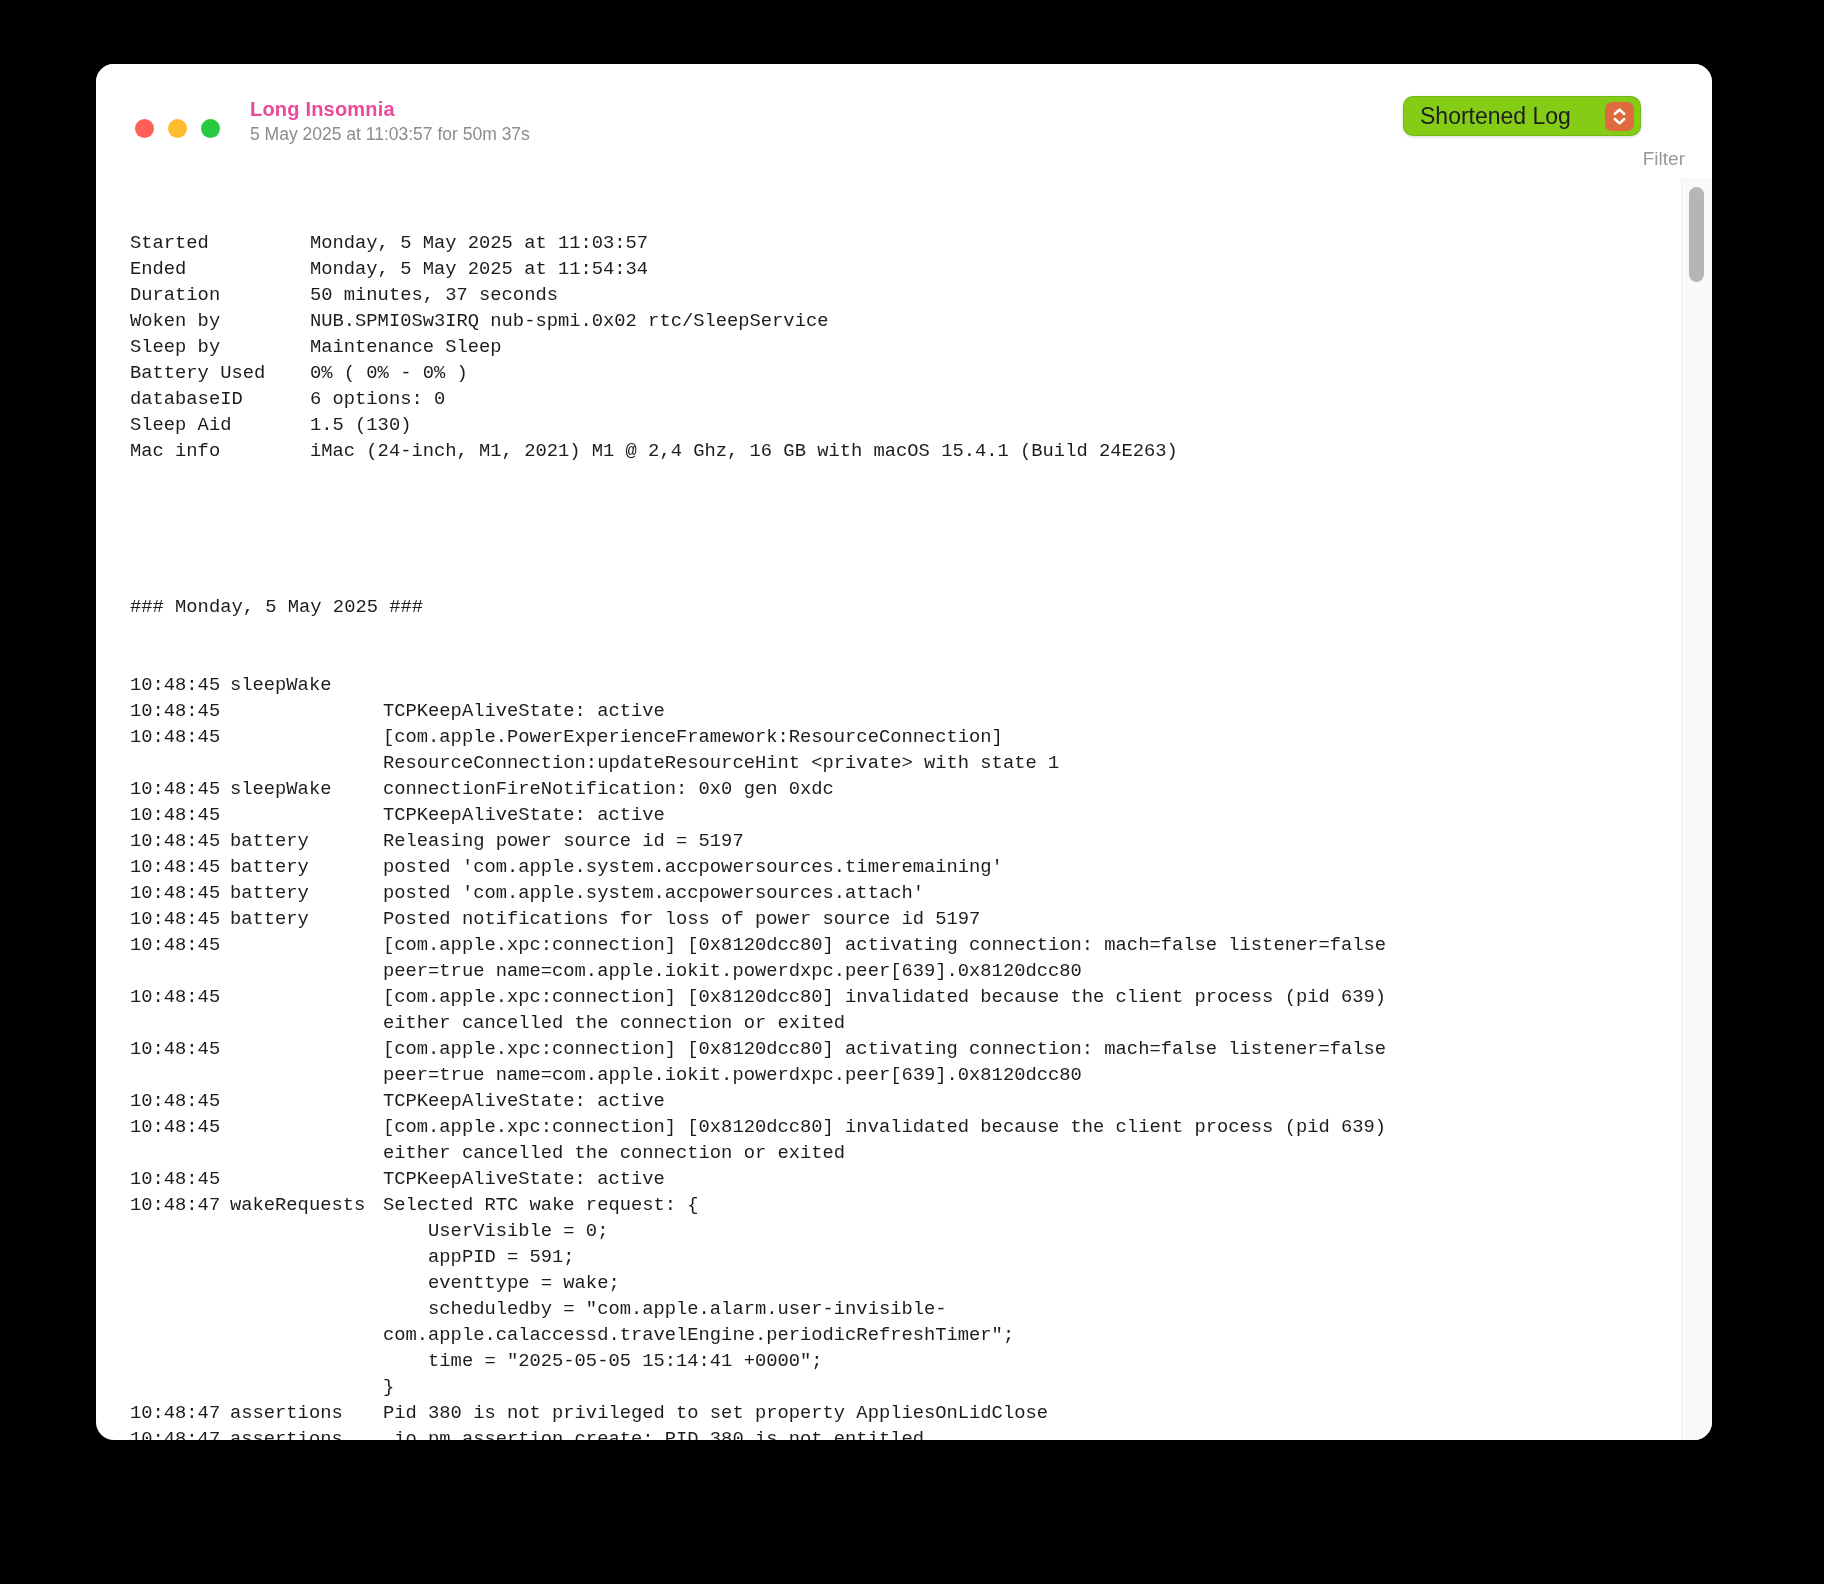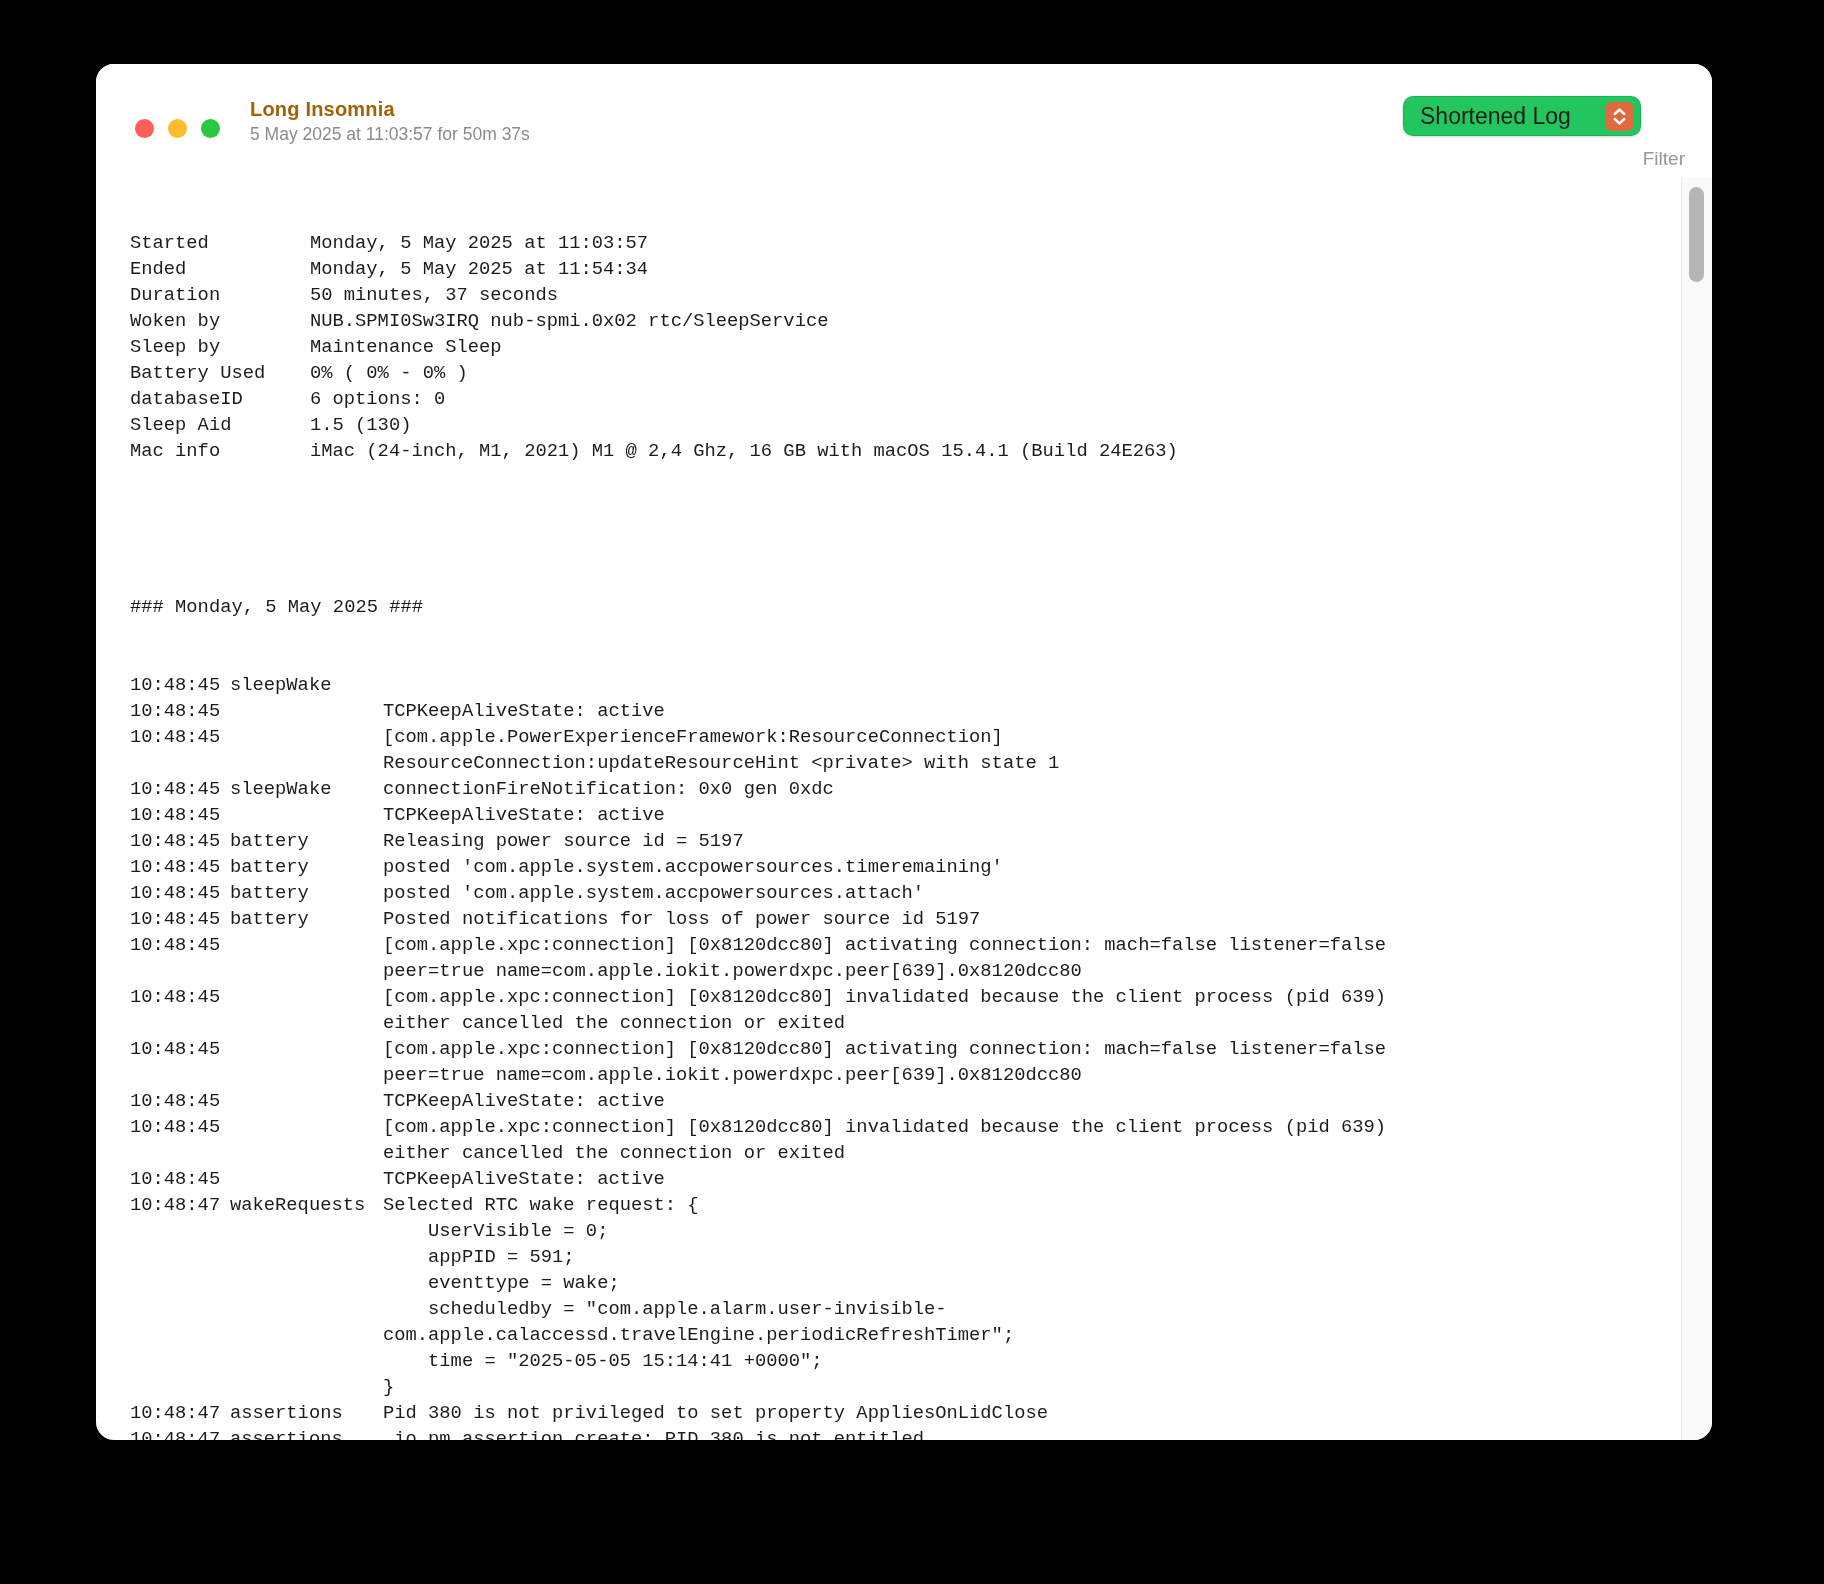--- a/index.html
+++ b/index.html
@@ -9,25 +9,25 @@
   }
   .window{
     position:absolute;left:96px;top:64px;width:1616px;height:1376px;
     background:#fff;border-radius:18px;overflow:hidden;
   }
   
   .titlebar{position:absolute;left:0;top:0;right:0;height:114px;background:#fff;}
   .traffic{position:absolute;left:39px;top:55px;display:flex;gap:14px;}
   .traffic span{width:19px;height:19px;border-radius:50%;display:block;}
   .titleblock{position:absolute;left:154px;top:32px;}
-  .win-title{font-size:20px;font-weight:700;color:#a16207;line-height:26px;letter-spacing:.2px;}
+  .win-title{font-size:20px;font-weight:700;color:#ec4899;line-height:26px;letter-spacing:.2px;}
   .win-subtitle{font-size:17.5px;color:#8b8b90;line-height:24px;}
   .popup{
     position:absolute;left:1307px;top:32px;width:238px;height:40px;
-    background:#22c55e;border:1px solid rgba(0,0,0,.10);border-radius:10px;
+    background:#84cc16;border:1px solid rgba(0,0,0,.10);border-radius:10px;
     box-shadow:0 1px 3px rgba(0,0,0,.18);
     display:flex;align-items:center;box-sizing:border-box;padding-left:16px;
     font-size:23px;color:#1d1d1f;cursor:default;
   }
   .popup .chev{
     position:absolute;right:6px;top:5px;width:29px;height:29px;border-radius:7px;
     display:flex;align-items:center;justify-content:center;
   }
   .filter-label{
     position:absolute;left:1307px;top:84px;width:282px;text-align:right;

